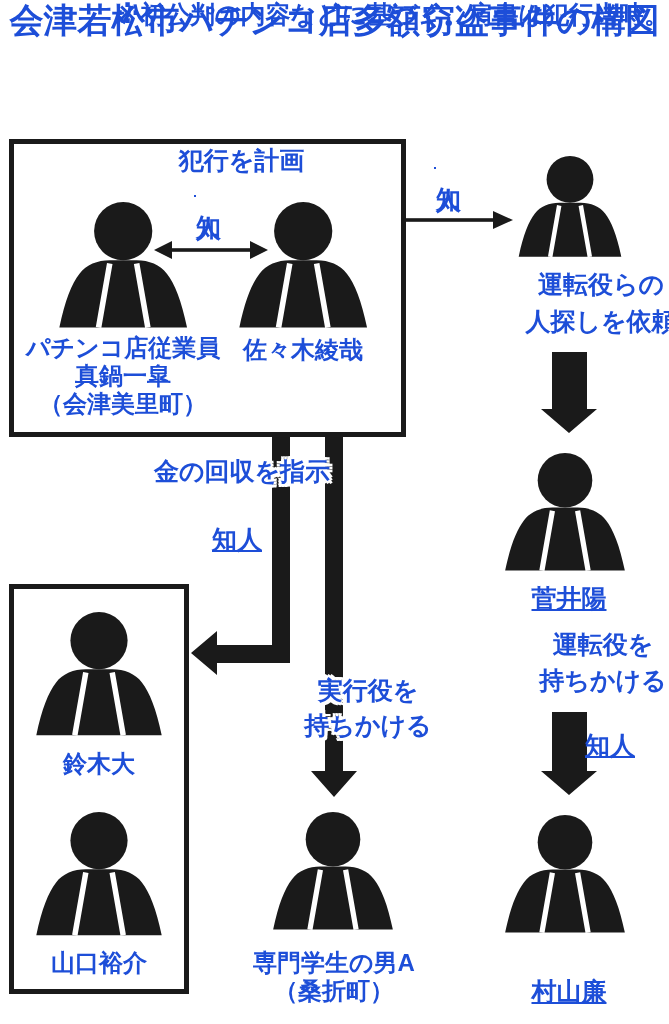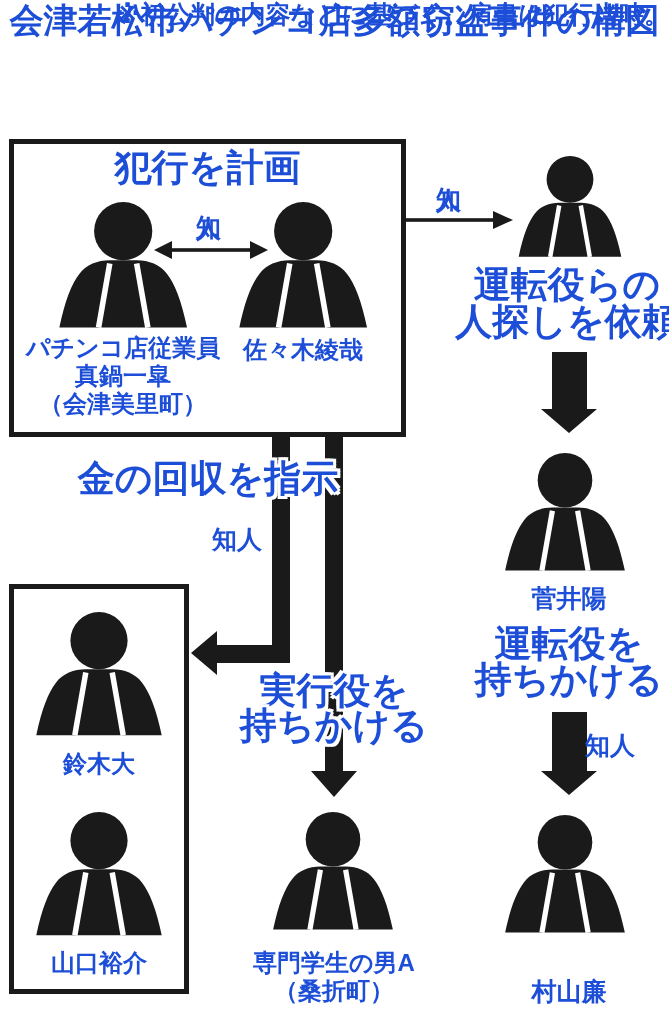--- a/index.html
+++ b/index.html
@@ -15,22 +15,22 @@
   .overlay { position:absolute; left:0; top:0; z-index:2; }
   .vtext { writing-mode:vertical-rl; text-orientation:upright; line-height:1.0; letter-spacing:1px; }
   .outlined {
     text-shadow:
       -3px -3px 0 #fff, 0 -3px 0 #fff, 3px -3px 0 #fff,
       -3px  0   0 #fff, 3px  0   0 #fff,
       -3px  3px 0 #fff, 0  3px 0 #fff, 3px 3px 0 #fff;
   }
   .title  { left:0; top:5;  width:669px; text-align:center; font-size:34px; letter-spacing:0px; }
   .note   { left:0; top:57; width:669px; text-align:right; font-size:25px; }
-  .f29 { font-size:37px; }
-  .f25 { font-size:25px; }
+  .f29 { font-size:25px;margin-left:34px; }
+  .f25 { font-size:25px;text-decoration:underline; }
   .f24 { font-size:24px; }
 </style>
 </head>
 <body>
 
 <div class="canvas">
 
   <div class="lbl title">会津若松市パチンコ店多額窃盗事件の構図</div>
   <div class="lbl note">※初公判の内容などに基づく。肩書は犯行当時。</div>
 

